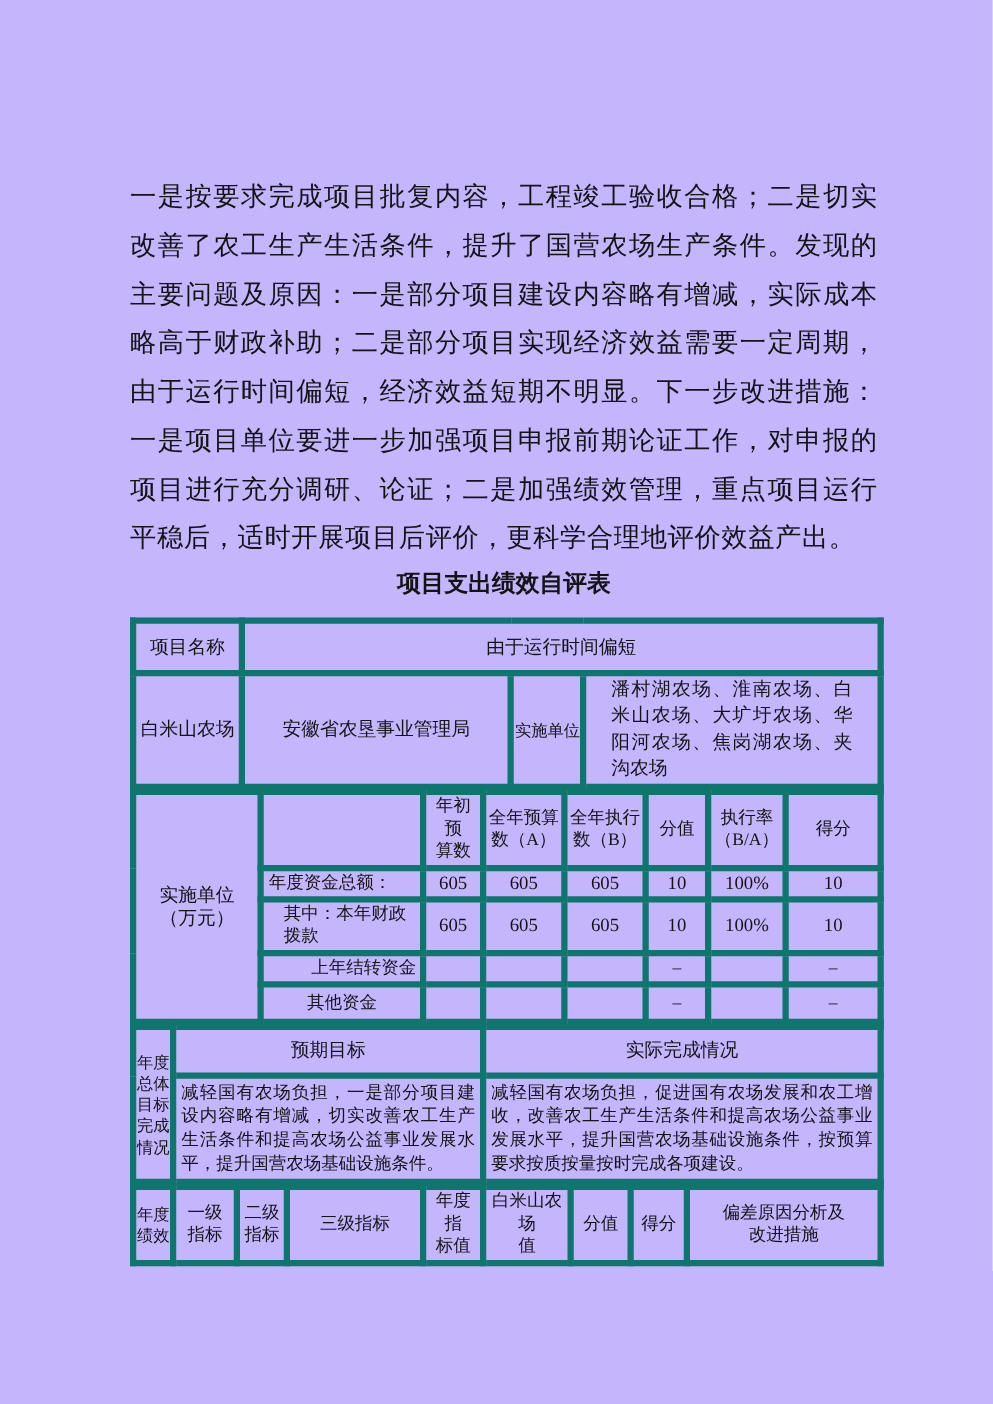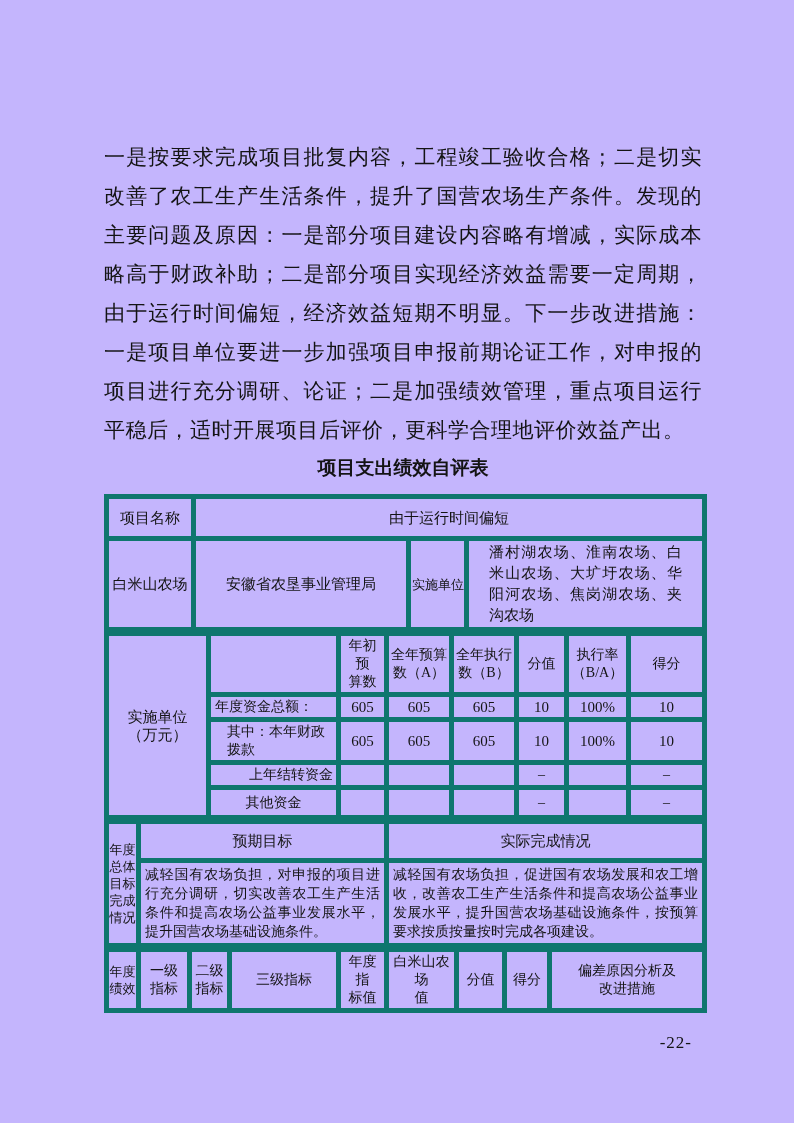--- a/index.html
+++ b/index.html
@@ -156,21 +156,21 @@
           <tr style="height:39px">
         <td class="preline t13" rowspan="2" style="padding:0">年度
 总体
 目标
 完成
 情况</td>
         <td class="t15">预期目标</td>
         <td class="t15">实际完成情况</td>
       </tr>
       <tr style="height:76px">
-        <td class="goaltext just left">减轻国有农场负担，对申报的项目进行充分调研，切实改善农工生产生活条件和提高农场公益事业发展水平，提升国营农场基础设施条件。</td>
+        <td class="goaltext just left">减轻国有农场负担，一是部分项目建设内容略有增减，切实改善农工生产生活条件和提高农场公益事业发展水平，提升国营农场基础设施条件。</td>
         <td class="goaltext just left">减轻国有农场负担，促进国有农场发展和农工增收，改善农工生产生活条件和提高农场公益事业发展水平，提升国营农场基础设施条件，按预算要求按质按量按时完成各项建设。</td>
       </tr>
     </tbody>
       </table>
 
     <table class="sec">
       <colgroup>
           <col style="width:32px">
           <col style="width:51px">
           <col style="width:40px">
@@ -195,15 +195,14 @@
         <td class="preline">白米山农场
 值</td>
         <td>分值</td>
         <td>得分</td>
         <td class="preline">偏差原因分析及
 改进措施</td>
       </tr>
     </tbody>
       </table>
 
-    <div class="pagenum">-22-</div>
   </div>
 </div>
 
 </body></html>

